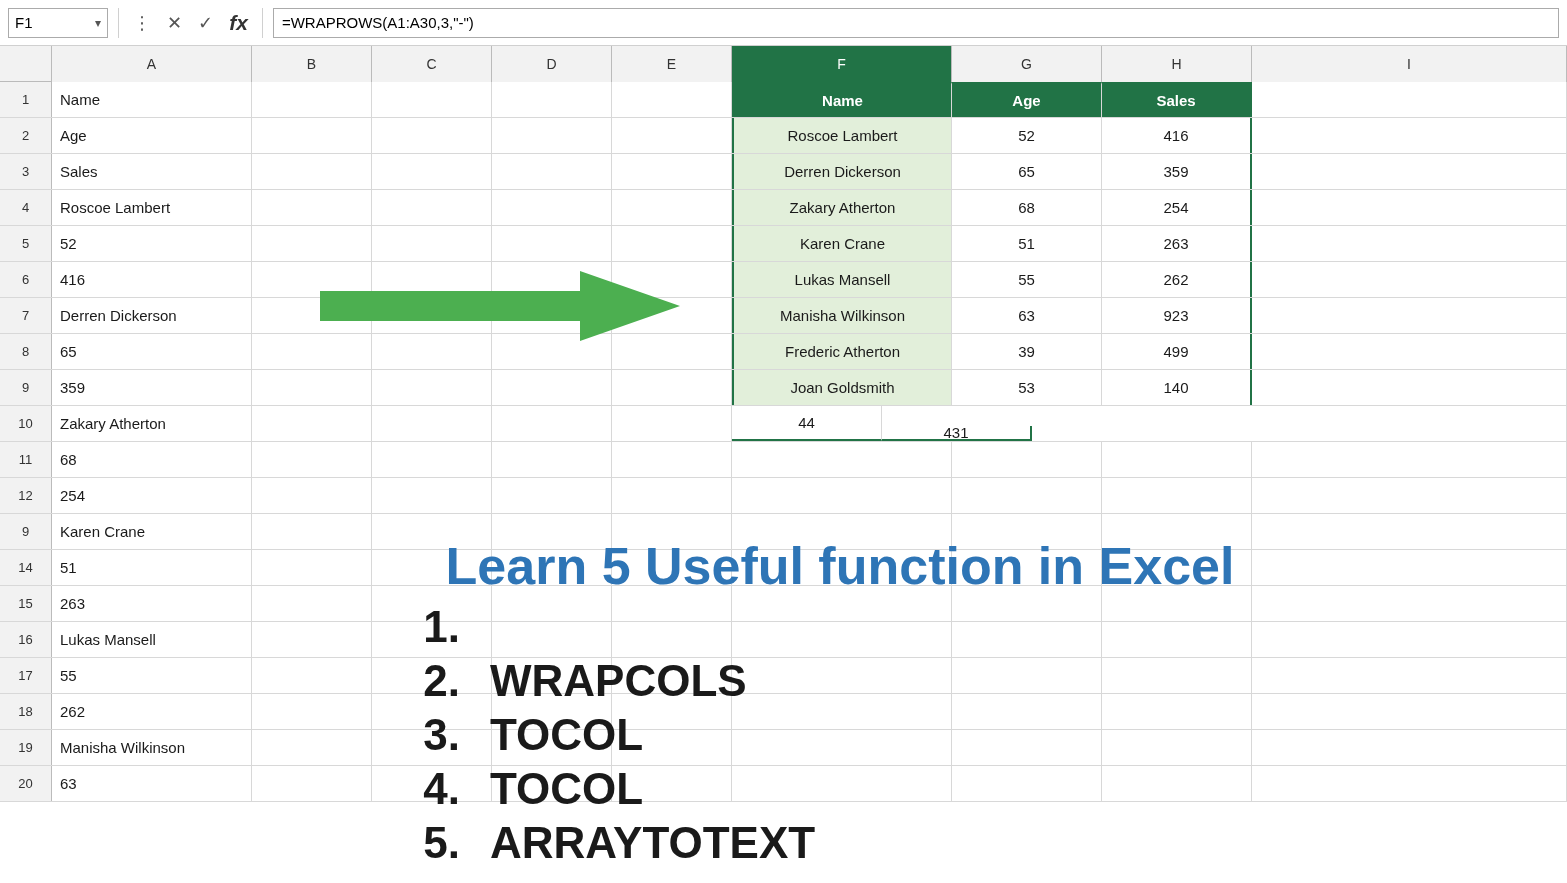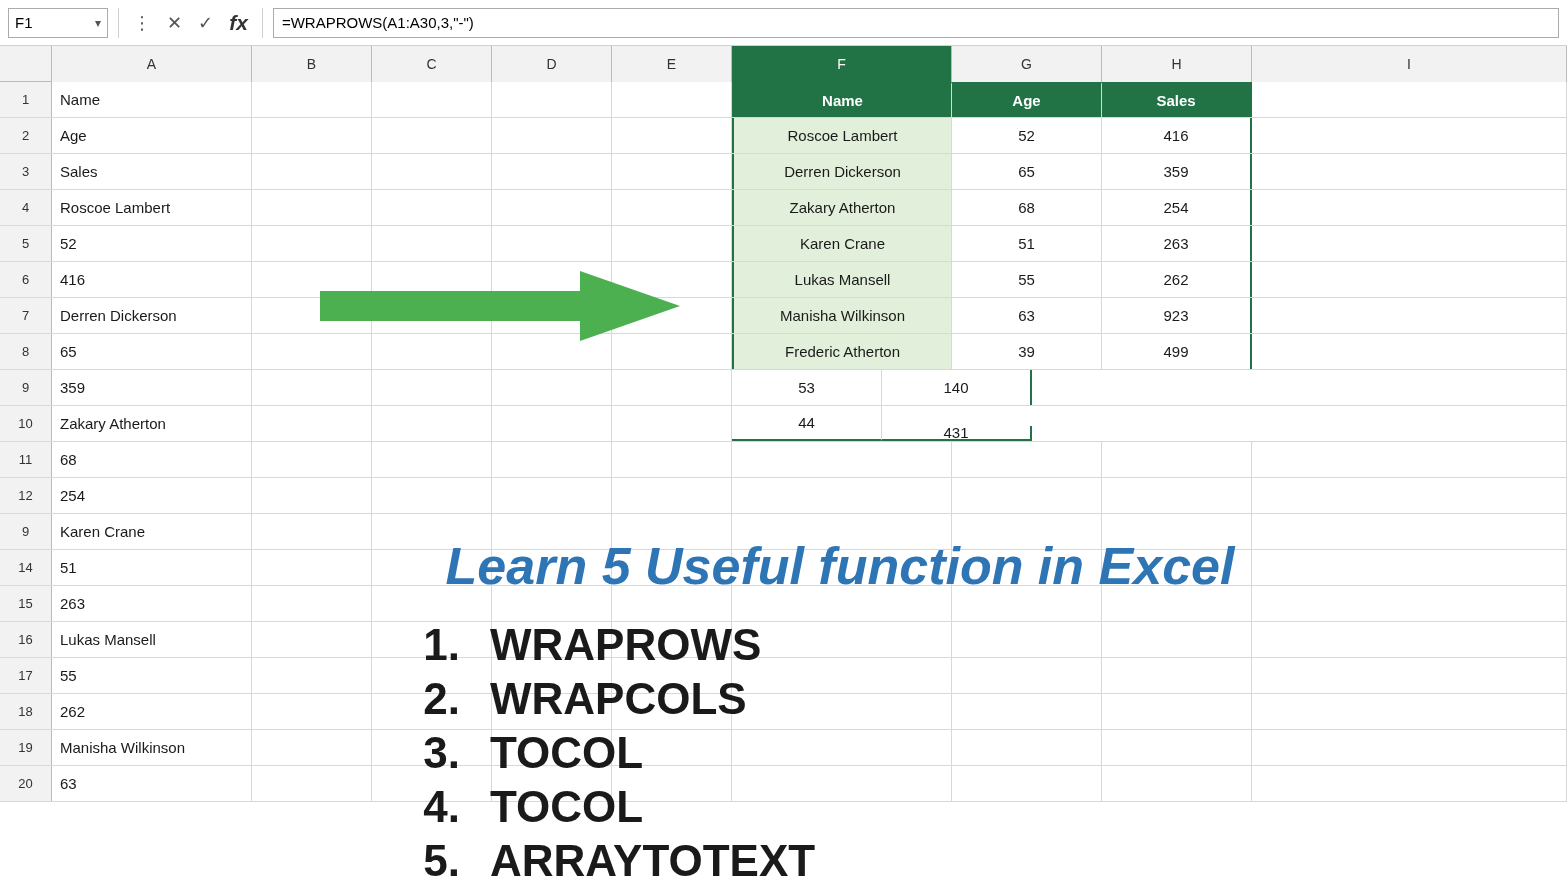--- a/index.html
+++ b/index.html
@@ -155,22 +155,21 @@
       position: absolute;
       left: 340px;
       top: 490px;
       width: 1000px;
     }
     .learn-title {
       font-size: 52px;
       font-weight: 700;
       color: #2E75B6;
       text-align: center;
-      margin-bottom: 24px;
-      font-style: italic;
+      margin-bottom: 6px;
     }
     .function-list {
       display: flex;
       flex-direction: column;
       gap: 4px;
       padding-left: 60px;
     }
     .function-item {
       display: flex;
       align-items: center;
@@ -336,20 +335,21 @@
         <div class="cell col-H" style="border-right: 2px solid rgb(33, 115, 70);">499</div>
         <div class="cell col-I"></div>
       </div>
       <div class="grid-row">
         <div class="row-num">9</div>
         <div class="cell col-A text-left">359</div>
         <div class="cell col-B"></div>
         <div class="cell col-C"></div>
         <div class="cell col-D"></div>
         <div class="cell col-E"></div>
+        <div class="cell col-F" style="background: rgb(226, 239, 218); border-left: 2px solid rgb(33, 115, 70);">Joan Goldsmith</div>
         <div class="cell col-G">53</div>
         <div class="cell col-H" style="border-right: 2px solid rgb(33, 115, 70);">140</div>
         <div class="cell col-I"></div>
       </div>
       <div class="grid-row">
         <div class="row-num">10</div>
         <div class="cell col-A text-left">Zakary Atherton</div>
         <div class="cell col-B"></div>
         <div class="cell col-C"></div>
         <div class="cell col-D"></div>
@@ -487,21 +487,20 @@
     <svg class="arrow-svg" viewBox="0 0 360 80">
       <polygon points="0,25 260,25 260,5 360,40 260,75 260,55 0,55" fill="#4CAF50"></polygon>
     </svg>
   </div>
 
   <div class="big-text-area">
     <div class="learn-title">Learn 5 Useful function in Excel</div>
     <div class="function-list" id="function-list">
     <div class="function-item">
           <span class="function-num">1.</span>
-          <span>WRAPROWS</span>
         </div>
         <div class="function-item">
           <span class="function-num">2.</span>
           <span>WRAPCOLS</span>
         </div>
         <div class="function-item">
           <span class="function-num">3.</span>
           <span>TOCOL</span>
         </div>
         <div class="function-item">

